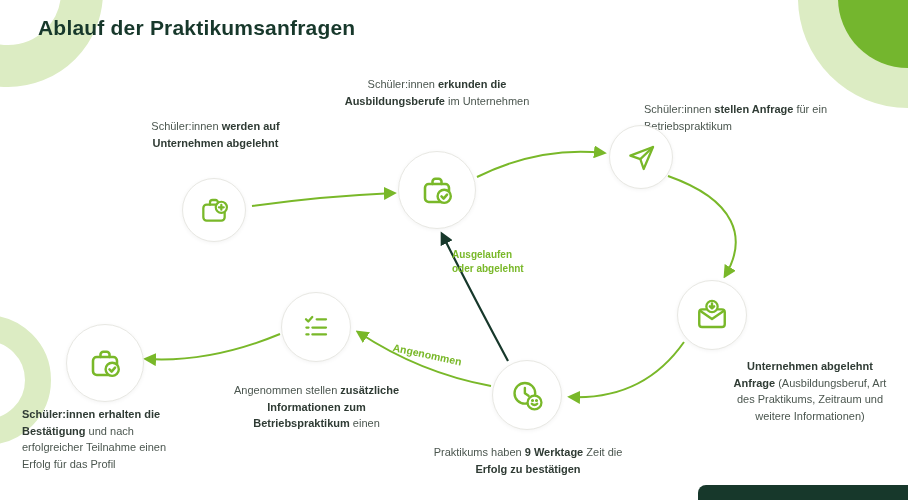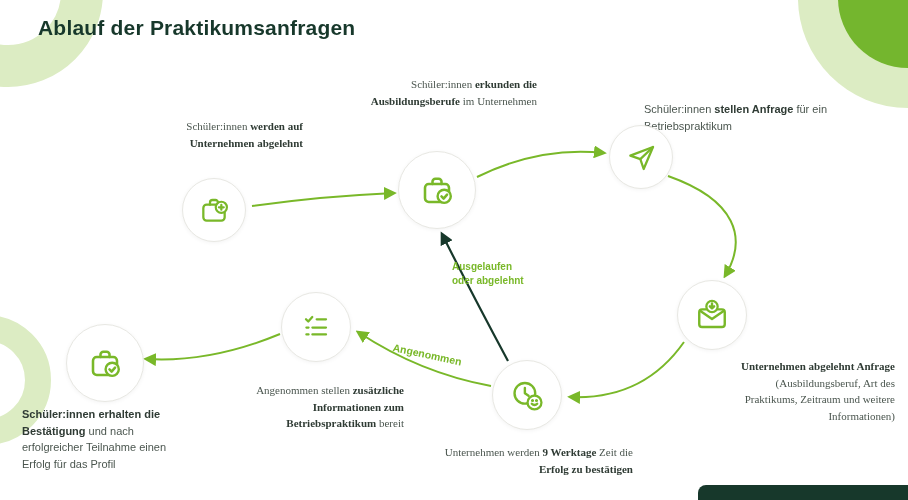--- a/index.html
+++ b/index.html
@@ -11,21 +11,21 @@
   body{position:relative;overflow:hidden;background:#fff;font-family:"Liberation Sans",sans-serif;}
   .layer{position:absolute;left:0;top:0;width:908px;height:500px;}
   .deco{z-index:0;} .arrows{z-index:1;}
   .title{position:absolute;left:32px;top:16px;font-size:21px;font-weight:800;color:var(--dark);letter-spacing:.2px;z-index:3;margin-left:6px;}
   .node{position:absolute;background:#fff;border:1px solid #e8e8e3;border-radius:50%;
         display:flex;align-items:center;justify-content:center;z-index:3;
         box-shadow:0 1px 4px rgba(0,0,0,.05);}
   .node.sm{width:64px;height:64px;} .node.md{width:70px;height:70px;} .node.lg{width:78px;height:78px;}
   .label{position:absolute;font-size:11px;line-height:1.5;color:var(--text);z-index:3;}
   .label span.b{font-weight:700;color:var(--text-bold);}
-  .center{text-align:right;font-family:Liberation Serif, serif;}
+  .center{text-align:center;}
   .edge-label{position:absolute;color:var(--accent);font-weight:700;font-size:10px;line-height:1.35;z-index:3;}
   .rot{transform:rotate(12deg);transform-origin:left center;font-size:10.5px;}
   .ic{fill:none;stroke:var(--accent);stroke-width:1.7;stroke-linecap:round;stroke-linejoin:round;}
   .icb{fill:#fff;stroke:var(--accent);stroke-width:1.6;}
   .icd{fill:none;stroke:var(--accent);stroke-width:2.2;stroke-linecap:round;}
   .edge{fill:none;stroke:var(--accent);stroke-width:2;}
   .edge-dark{fill:none;stroke:var(--dark);stroke-width:2.2;}
   .mk-g{fill:var(--accent);} .mk-d{fill:var(--dark);}
   .deco-pale-f{fill:var(--pale);} .deco-mid-f{fill:var(--mid);}
   .deco-pale-s{fill:none;stroke:var(--pale);}
@@ -93,45 +93,45 @@
 <div class="label center" style="left:725px;top:358px;width:170px"><span class="b">Unternehmen abgelehnt Anfrage</span><span> (Ausbildungsberuf, Art des Praktikums, Zeitraum und weitere Informationen)</span></div>
 <div class="node md" style="left:677px;top:280px">
   <svg width="34" height="34" viewBox="0 0 24 24">
     <rect class="ic" x="3" y="8" width="18" height="12.5" rx="2"></rect>
     <path class="ic" d="m3.8 9.2 8.2 5.6 8.2-5.6"></path>
     <circle class="icb" cx="12" cy="6" r="4"></circle>
     <path class="ic" d="M12 3.9v3.4m-1.5-1.4 1.5 1.5 1.5-1.5"></path>
   </svg>
 </div>
 
-<div class="label center" style="left:423px;top:444px;width:210px"><span>Unternehmen werden </span><span class="b">9 Werktage</span><span> Zeit die </span><span class="b">Erfolg zu bestätigen</span></div>
+<div class="label center" style="left:423px;top:444px;width:210px"><span>Praktikums haben </span><span class="b">9 Werktage</span><span> Zeit die </span><span class="b">Erfolg zu bestätigen</span></div>
 <div class="node md" style="left:492px;top:360px">
   <svg width="34" height="34" viewBox="0 0 24 24">
     <circle class="ic" cx="10.5" cy="10.8" r="7.3"></circle>
     <path class="ic" d="M10.5 7v3.8l2.6 1.8"></path>
     <circle class="icb" cx="17.3" cy="17.3" r="4.9"></circle>
     <path class="ic" d="M15.4 18.2a2.6 2.6 0 0 0 3.8 0"></path>
     <path class="icd" d="M15.9 15.9h.01M18.7 15.9h.01"></path>
   </svg>
 </div>
 
-<div class="label center" style="left:229px;top:382px;width:175px"><span>Angenommen stellen </span><span class="b">zusätzliche Informationen zum Betriebspraktikum</span><span> bereit</span></div>
+<div class="label center" style="left:229px;top:382px;width:175px"><span>Angenommen stellen </span><span class="b">zusätzliche Informationen zum Betriebspraktikum</span><span> einen</span></div>
 <div class="node md" style="left:281px;top:292px">
   <svg width="32" height="32" viewBox="0 0 24 24">
     <path class="ic" d="m4.5 6.2 1.7 1.7 3-3.4"></path>
     <path class="ic" d="M12.5 6.2h7"></path>
     <path class="ic" d="M4.8 12.4h1.6M9.3 12.4h10.2"></path>
     <path class="ic" d="M4.8 17.6h1.6M9.3 17.6h10.2"></path>
   </svg>
 </div>
 
 <div class="label" style="left:22px;top:406px;width:168px"><span class="b">Schüler:innen erhalten die Bestätigung</span><span> und nach erfolgreicher Teilnahme einen Erfolg für das Profil</span></div>
 <div class="node lg" style="left:66px;top:324px">
   <svg width="36" height="36" viewBox="0 0 24 24">
     <path class="ic" d="M9 8V6.4A1.9 1.9 0 0 1 10.9 4.5h2.2A1.9 1.9 0 0 1 15 6.4V8"></path>
     <rect class="ic" x="4" y="8" width="16" height="12" rx="2.5"></rect>
     <circle class="icb" cx="16.8" cy="16.2" r="4.4"></circle>
     <path class="ic" d="m15 16.3 1.4 1.4 2.3-2.6"></path>
   </svg>
 </div>
 
-<div class="edge-label" style="left:452px;top:260px;width:80px">Ausgelaufen oder abgelehnt</div>
+<div class="edge-label" style="left:452px;top:248px;width:80px">Ausgelaufen oder abgelehnt</div>
 <div class="edge-label rot" style="left:393px;top:340px">Angenommen</div>
 
 </body></html>

